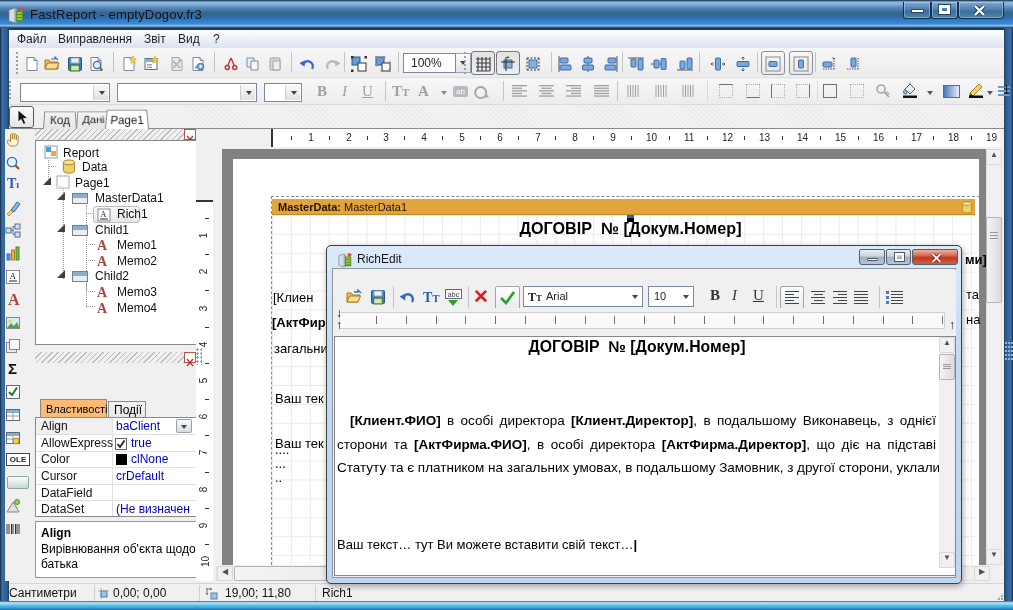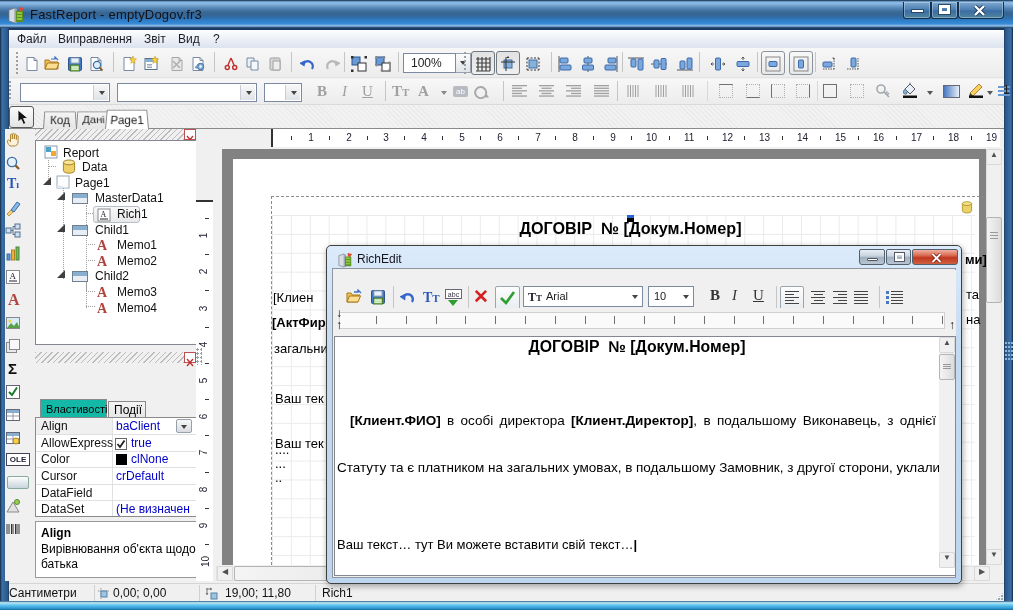--- a/index.html
+++ b/index.html
@@ -515,21 +515,21 @@
  <span class="trow" style="left:95px;top:269px">Child2</span>
  <div class="abs" style="left:97px;top:285px;font-family:'Liberation Serif',serif;font-size:14px;font-weight:bold;color:#b04540">A</div>
  <span class="trow" style="left:117px;top:285px">Memo3</span>
  <div class="abs" style="left:97px;top:301px;font-family:'Liberation Serif',serif;font-size:14px;font-weight:bold;color:#b04540">A</div>
  <span class="trow" style="left:117px;top:301px">Memo4</span>
 
  <div class="dothdr" style="left:35px;top:352px;width:163px"></div>
  <div class="closeX" style="left:184px;top:352px"><svg width="10" height="9" viewBox="0 0 10 9">
         <path d="M2 1 L8 8 M8 1 L2 8" stroke="#c03030" stroke-width="1.3"></path>
       </svg></div>
- <div class="abs" style="left:40px;top:399px;width:67px;height:18px;background:#14b8a6;border:1px solid #8a8a8a;border-bottom:none;font-size:11px;padding:3px 0 0 5px">Властивості</div>
+ <div class="abs" style="left:40px;top:399px;width:67px;height:18px;background:#fdba74;border:1px solid #8a8a8a;border-bottom:none;font-size:11px;padding:3px 0 0 5px">Властивості</div>
  <div class="abs" style="left:108px;top:401px;width:38px;height:16px;background:linear-gradient(#f4f4f4,#e6e6e6);border:1px solid #8a8a8a;border-bottom:none;font-size:12px;padding:1px 0 0 5px">Події</div>
  <div class="panelbox" style="left:35px;top:417px;width:163px;height:100px;border-color:#8a8a8a"></div>
  <div class="abs" style="left:36px;top:418px;width:76px;height:16px;background:#f0f0f0"></div>
  <div class="abs" style="left:112px;top:418px;width:1px;height:98px;background:#e0e0e0"></div>
  <div class="prow" style="left:41px;top:419px">Align</div>
     <div class="prow pval" style="left:116px;top:419px">baClient</div>
  <div class="abs" style="left:176px;top:419px;width:16px;height:14px;background:linear-gradient(#f8f8f8,#d8dce2);border:1px solid #98a0aa;border-radius:2px">
       <span class="car" style="right:4px;top:5px"></span>
     </div>
  <div class="prow" style="left:41px;top:436px">AllowExpress</div>
@@ -638,20 +638,21 @@
       <div class="rtick" style="left:9px;top:344px;width:4px;height:1px"></div>
     </div>
 
  <div id="viewport" class="abs"></div>
  <div id="page" class="abs" style="left:37px;top:30px;width:746px;height:406px"></div>
 
  <div class="abs" style="left:76px;top:86px;width:703px;height:350px;background-image:linear-gradient(#ebebeb 1px,transparent 1px),linear-gradient(90deg,#ebebeb 1px,transparent 1px);background-size:18.9px 18.9px"></div>
 
  <div class="abs" style="left:75px;top:67px;width:714px;height:369px;border-left:1px dashed #8a8a8a;border-top:1px dashed #8a8a8a"></div>
 
+ <div class="abs" style="left:76px;top:70px;width:703px;height:16px;background:#e2a43c;border-bottom:1px solid #c08a24;font-size:11px;color:#201400;padding:2px 0 0 6px"><b>MasterData:</b> MasterData1</div>
  <svg class="abs" style="left:765px;top:72px" width="12" height="13" viewBox="0 0 12 13">
       <path d="M1.4 2.6 v7.2 c0 1.2 2 2.2 4.6 2.2 s4.6 -1 4.6 -2.2 v-7.2 z" fill="#ead268" stroke="#a88a20" stroke-width=".8"></path>
       <ellipse cx="6" cy="2.6" rx="4.6" ry="1.9" fill="#f5e28e" stroke="#a88a20" stroke-width=".8"></ellipse>
     </svg>
 
  <div class="abs" style="left:90px;top:90px;width:689px;text-align:center;font-size:16.2px;font-weight:bold;color:#000">ДОГОВІР&nbsp; № [Докум.Номер]</div>
 
  <div class="abs" style="left:431px;top:86px;width:7px;height:3px;background:#2565d8"></div>
  <div class="abs" style="left:431px;top:89px;width:7px;height:4px;background:#000"></div>
 
@@ -808,20 +809,21 @@
         <div class="rtick" style="left:549px;top:8px;width:1px;height:8px;background:#707070"></div>
         <div class="rtick" style="left:578px;top:8px;width:1px;height:8px;background:#707070"></div>
         <div class="rtick" style="left:608px;top:8px;width:1px;height:8px;background:#707070"></div>
    <div class="abs" style="left:2px;top:-2px;font-size:12px;color:#111">↓</div>
    <div class="abs" style="left:2px;top:10px;font-size:12px;color:#111">↑</div>
    <div class="abs" style="left:615px;top:10px;font-size:12px;color:#111">↑</div>
   </div>
   <div id="dlgtext">
    <div class="line" style="left:2px;top:1px;width:600px;text-align:center;font-size:15.8px;font-weight:bold">ДОГОВІР&nbsp; № [Докум.Номер]</div>
    <div class="jline" style="top:76px"><span style="display:inline-block;width:13px"></span><b>[Клиент.ФИО]</b> в особі директора <b>[Клиент.Директор]</b>, в подальшому Виконавець, з однієї</div>
+   <div class="jline" style="top:100px">сторони та <b>[АктФирма.ФИО]</b>, в особі директора <b>[АктФирма.Директор]</b>, що діє на підставі</div>
    <div class="jline" style="top:123px">Статуту та є платником на загальних умовах, в подальшому Замовник, з другої сторони, уклали</div>
    <div class="line" style="left:2px;top:200px;font-size:13px">Ваш текст… тут Ви можете вставити свій текст…<span style="font-weight:bold">|</span></div>
    <div class="abs" style="left:604px;top:0px;width:16px;height:231px;background:#f0f0f0"></div>
    <div class="sbbtn" style="left:604px;top:0px;width:16px;height:16px">▲</div>
    <div class="sbbtn" style="left:604px;top:215px;width:16px;height:16px">▼</div>
    <div class="sbthumb" style="left:604px;top:17px;width:16px;height:26px"></div>
    <div class="abs" style="left:608px;top:27px;width:8px;height:1px;background:#999;box-shadow:0 2px #999,0 4px #999"></div>
   </div>
  </div>
 </div>

